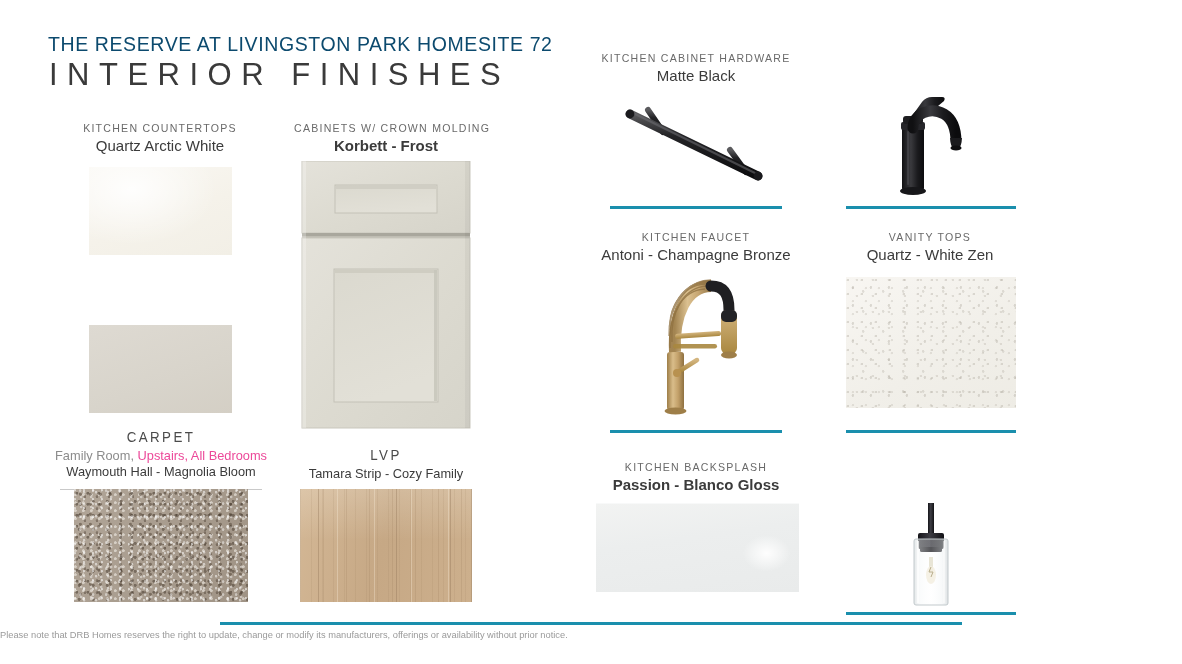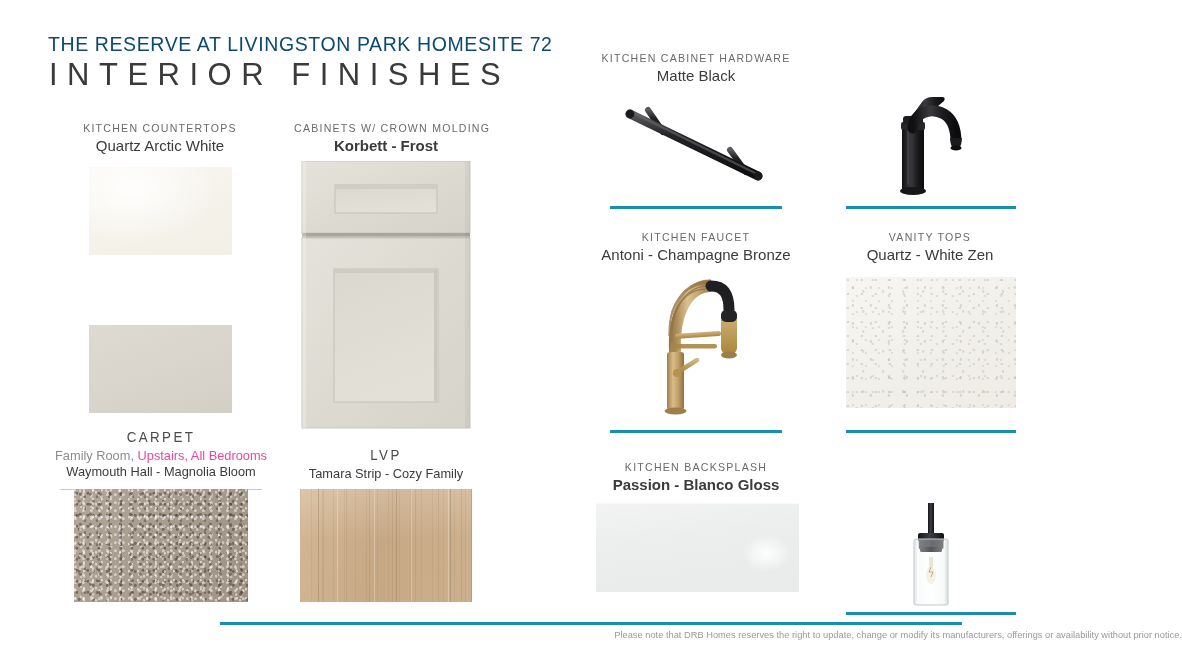--- a/index.html
+++ b/index.html
@@ -150,21 +150,21 @@
     height: 1px;
     background: #c9c9c9;
   }
 
   
   .footer-note {
     position: absolute;
     left: 0;
     top: 630px;
     width: 1182px;
-    text-align: right;
+    text-align: left;
     font-size: 9.3px;
     color: #9a9a9a;
     white-space: nowrap;
   }
 
   
   .art { position: absolute; }
 </style>
 </head>
 <body>

